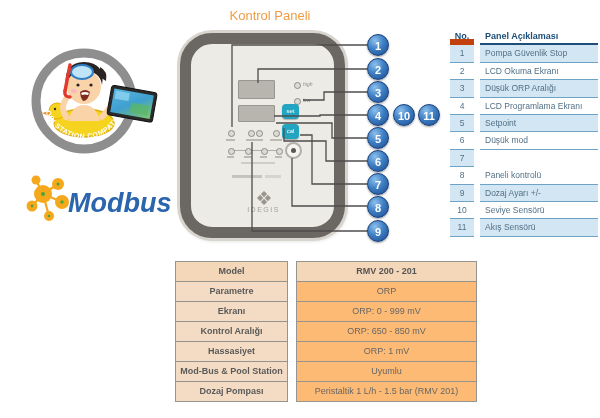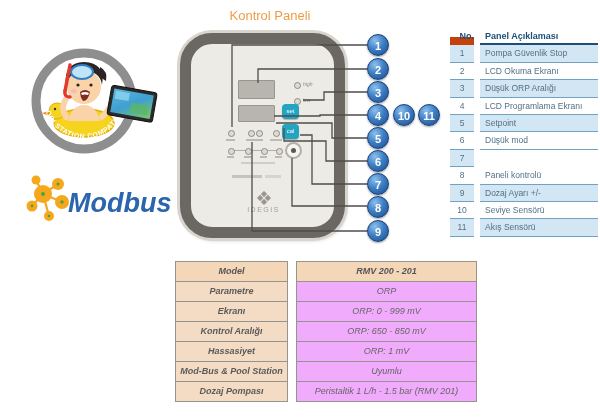--- a/index.html
+++ b/index.html
@@ -40,35 +40,35 @@
       border:1px solid #173f7c;color:#ffffff;font-weight:bold;font-size:11px;
       text-align:center;line-height:22px;box-sizing:border-box;
       box-shadow:0 1px 2px rgba(0,0,0,.35);}
 
   svg.lines{position:absolute;left:0;top:0;z-index:2;}
   svg.art{position:absolute;}
 
   
   .ptable{position:absolute;left:450px;top:28px;width:148px;font-size:8.5px;color:#527086;}
   .phead{display:flex;font-weight:bold;color:#1d4e79;font-size:9px;}
-  .phead .pno{background:none;border-bottom:8px solid #c2410c;text-align:right;}
+  .phead .pno{background:none;border-bottom:6px solid #c2410c;}
   .phead .pdesc{background:none;border-bottom:2px solid #1d4e79;}
   .prow{display:flex;}
   .pno{width:24px;height:17.4px;line-height:17.4px;text-align:center;margin-right:6px;
        border-bottom:1px solid #6fa3c6;box-sizing:border-box;}
   .pdesc{flex:1;height:17.4px;line-height:17.4px;padding-left:5px;
          border-bottom:1px solid #6fa3c6;box-sizing:border-box;white-space:nowrap;}
   .prow.odd .pno,.prow.odd .pdesc{background:#d3e6f3;}
 
   
-  .stable{position:absolute;left:175px;top:262px;width:302px;font-size:9px;font-style:italic;}
+  .stable{position:absolute;left:175px;top:262px;width:302px;font-size:9px;}
   .srow{display:flex;margin-top:-1px;}
   .scell{box-sizing:border-box;border:1px solid #96948f;height:21px;line-height:19px;text-align:center;}
   .slabel{width:113px;background:#f4dcc4;font-weight:bold;color:#5a5a5a;}
-  .svalue{width:181px;margin-left:8px;background:#f0abfc;color:#666666;white-space:nowrap;}
+  .svalue{width:181px;margin-left:8px;background:#fdba74;color:#666666;white-space:nowrap;}
   .srow.header .slabel,.srow.header .svalue{background:#f4d6b8;font-weight:bold;color:#555555;}
 </style>
 </head>
 <body>
 
 <div id="canvas">
 
   <div class="title">Kontrol Paneli</div>
 
   <svg class="art" style="left:30px;top:47px;" width="135" height="118" viewBox="0 0 135 118">

